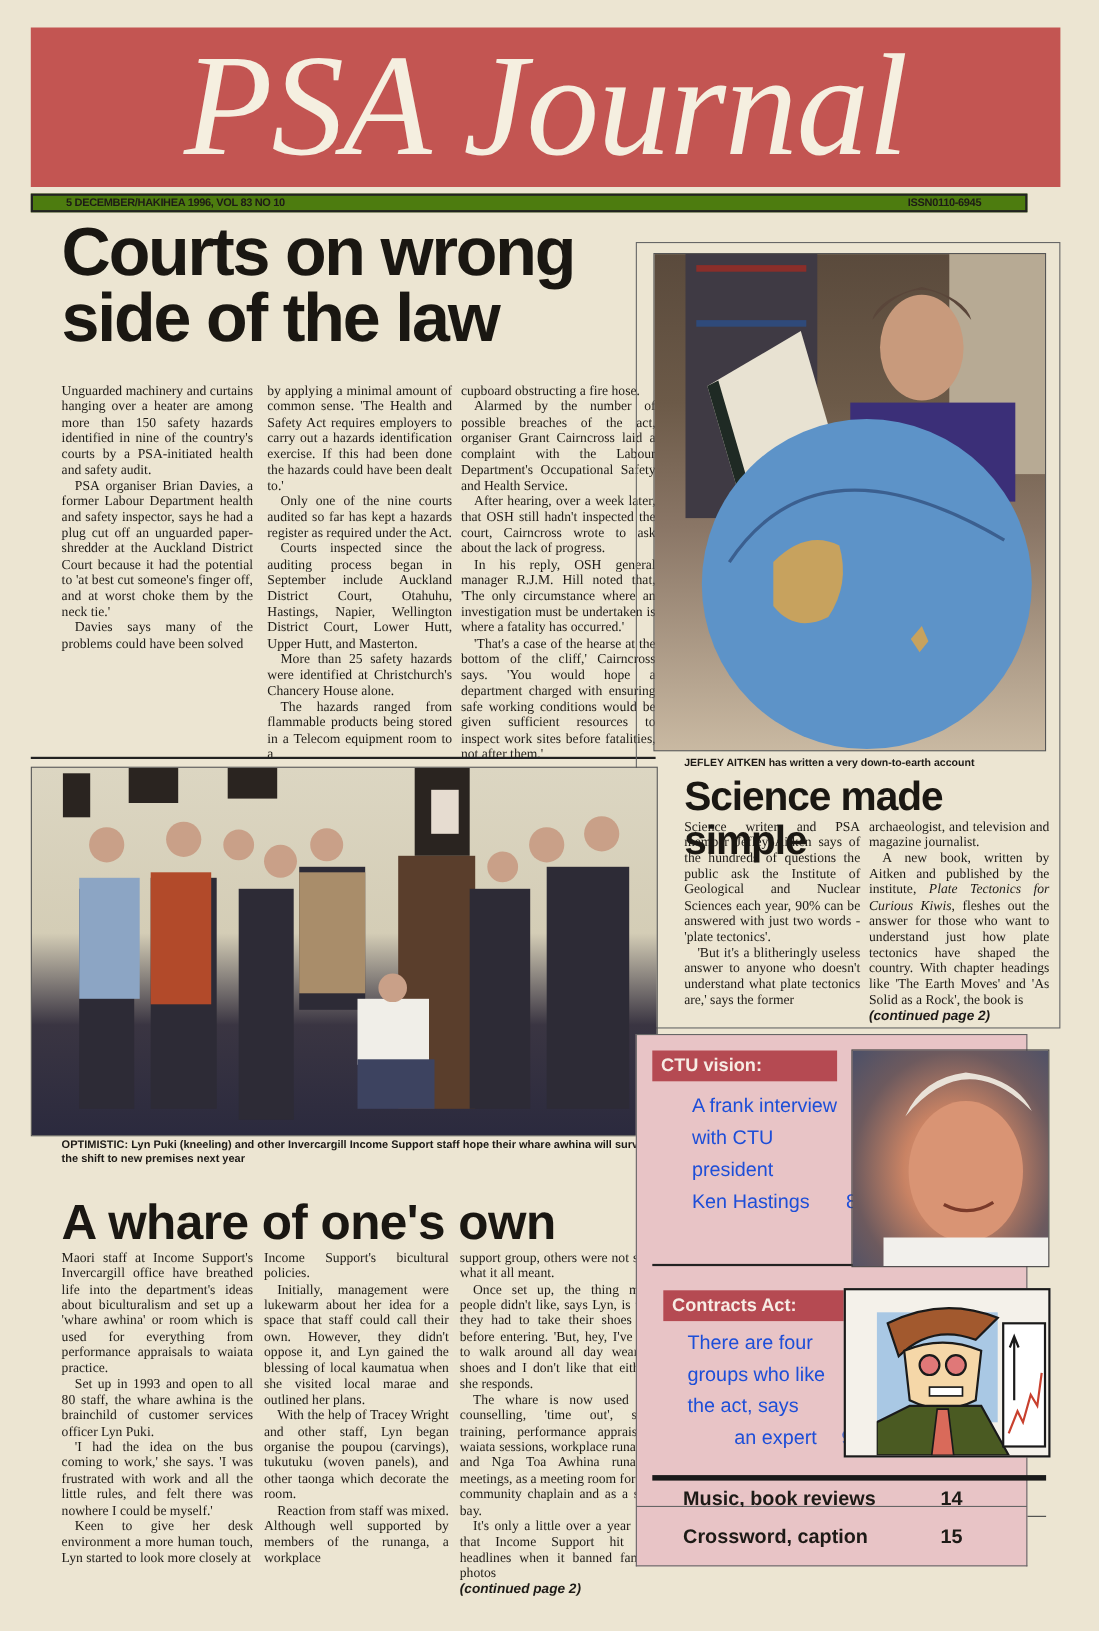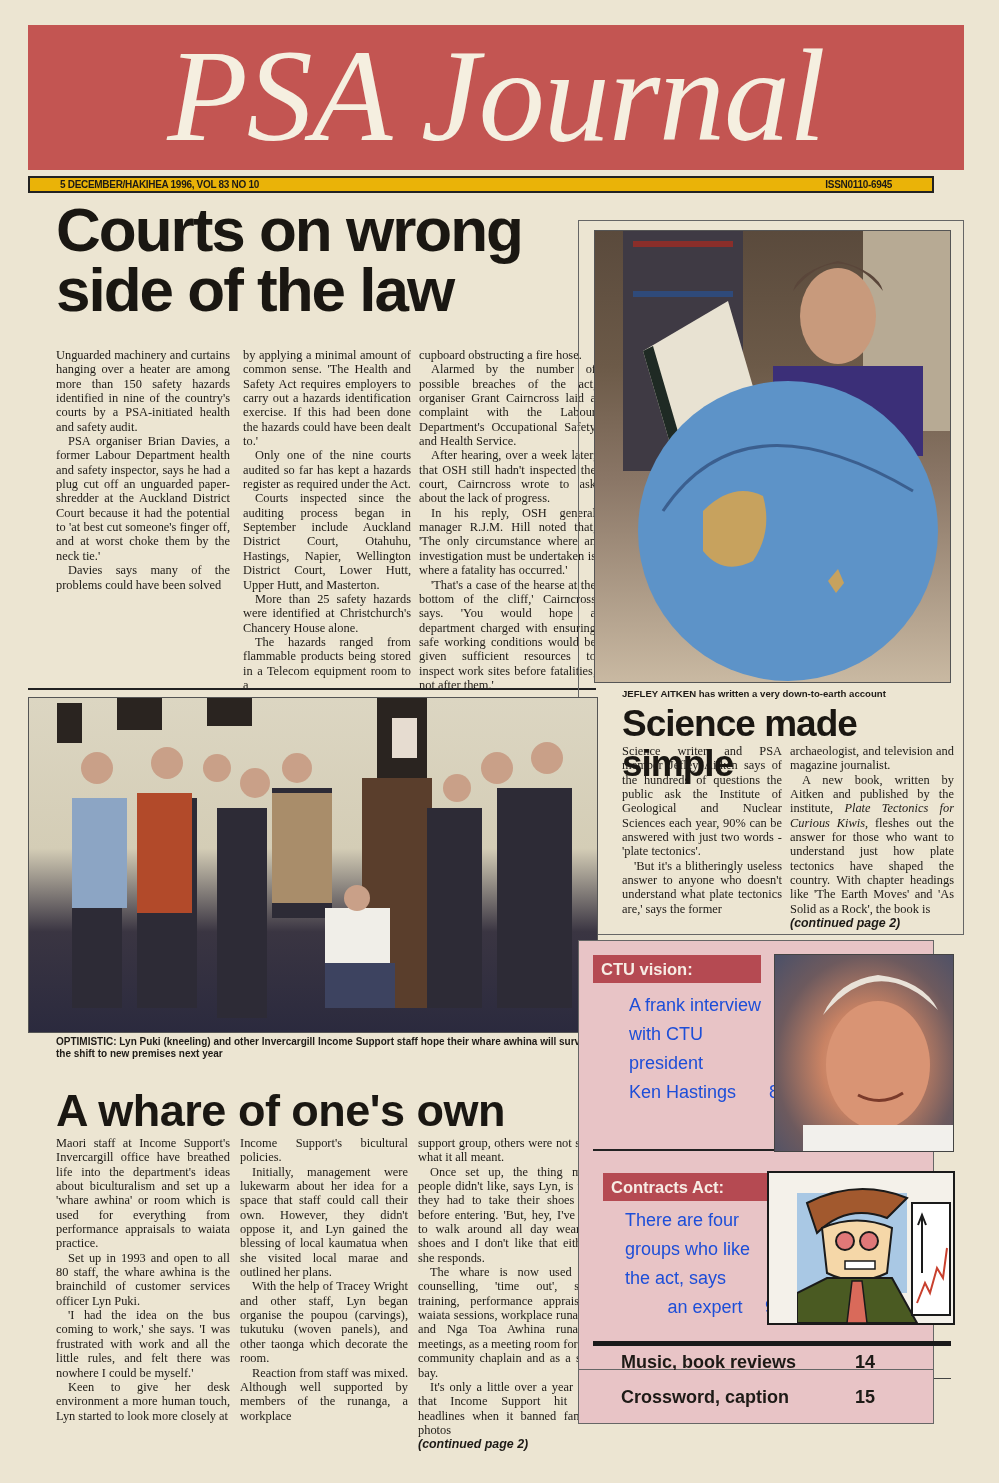--- a/index.html
+++ b/index.html
@@ -1,20 +1,20 @@
 <!DOCTYPE html>
 <html><head>
 <meta charset="utf-8">
 <style>
   html,body{margin:0;padding:0;}
   body{width:999px;height:1483px;background:#ece5d2;position:relative;overflow:hidden;font-family:"Liberation Serif",serif;color:#1d1a16;}
   .abs{position:absolute;padding-left:28px;}
   .masthead{left:28px;top:25px;width:908px;height:145px;background:#c35552;}
   .masthead-title{position:absolute;left:0;right:0;top:6px;text-align:center;font-family:"Liberation Serif",serif;font-style:italic;color:#f5efe0;font-size:132px;line-height:130px;letter-spacing:-1px;}
-  .dateline{left:28px;top:176px;width:906px;height:17px;background:#eab308;border:2px solid #222;box-sizing:border-box;font-family:"Liberation Sans",sans-serif;font-weight:bold;font-size:10px;line-height:13px;letter-spacing:-0.3px;}
+  .dateline{left:28px;top:176px;width:906px;height:17px;background:#4d7c0f;border:2px solid #222;box-sizing:border-box;font-family:"Liberation Sans",sans-serif;font-weight:bold;font-size:10px;line-height:13px;letter-spacing:-0.3px;}
   .dateline .left{position:absolute;left:30px;top:0;}
   .dateline .right{position:absolute;right:40px;top:0;}
   .h1{font-family:"Liberation Sans",sans-serif;font-weight:bold;color:#1a1712;letter-spacing:-2px;}
   .lead-head{left:28px;top:200px;width:540px;font-size:62px;line-height:60px;}
   .col{font-size:12.4px;line-height:14.35px;text-align:justify;}
   .col p{margin:0;text-indent:12px;}
   .col p.first{text-indent:0;}
   .rule{background:#222;height:2px;}
   .photo{background:#6e6358;border:1px solid #555;overflow:hidden;}
   .caption{font-family:"Liberation Sans",sans-serif;font-weight:bold;font-size:9.6px;line-height:12px;}

